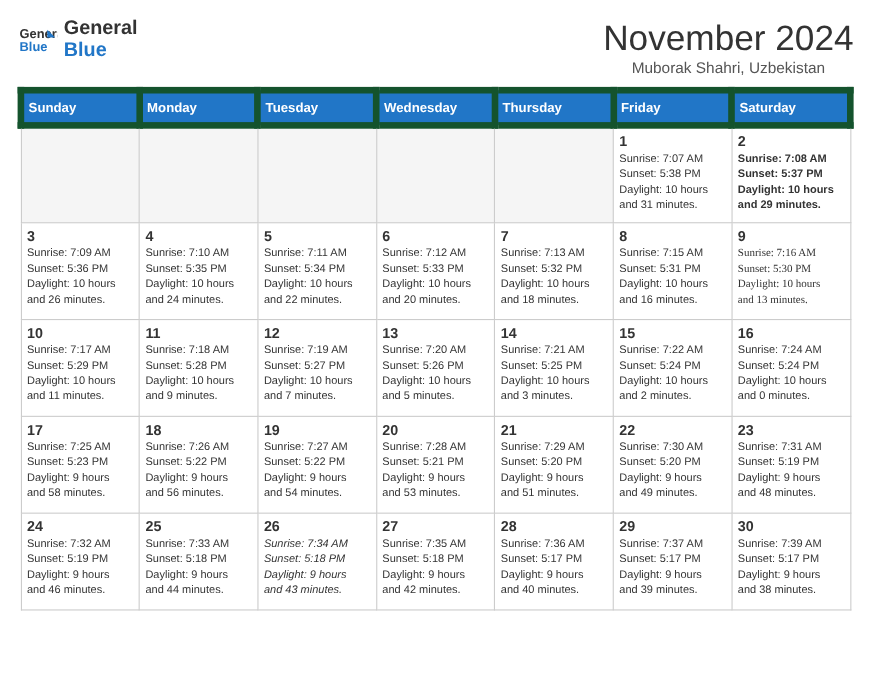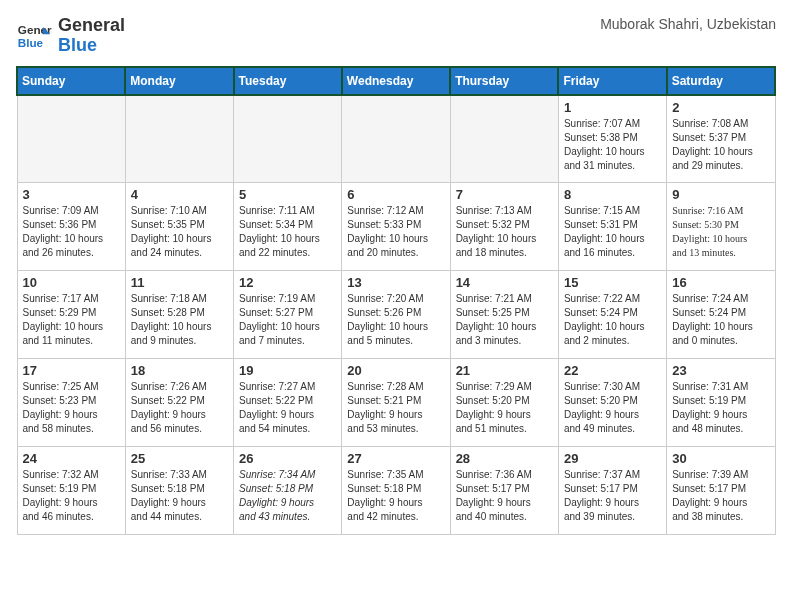--- a/index.html
+++ b/index.html
@@ -52,21 +52,21 @@
       border-collapse: collapse;
       table-layout: fixed;
     }
     th {
       background: #2176c7;
       color: #fff;
       font-size: 12px;
       font-weight: bold;
       padding: 6px 4px;
       text-align: left;
-      border: 2px solid #14532d;
+      border: 6px solid #14532d;
     }
     td {
       border: 1px solid #ccc;
       vertical-align: top;
       padding: 4px 5px;
       font-size: 10.5px;
       color: #333;
       height: 88px;
       background: #fff;
     }
@@ -96,20 +96,21 @@
       <polygon points="30,10 38,18 30,18" fill="#2176c7"></polygon>
     </svg>
     <div>
       <div class="logo-text">
         <div>General</div>
         <div><span>Blue</span></div>
       </div>
     </div>
   </div>
   <div class="title-area">
+    <div class="month-title">November 2024</div>
     <div class="location">Muborak Shahri, Uzbekistan</div>
   </div>
 </div>
 
 <table>
   <thead>
     <tr id="weekday-header">
         <th>Sunday</th>
         <th>Monday</th>
         <th>Tuesday</th>
@@ -128,21 +129,21 @@
         <td class="empty"></td>
         <td>
           <span class="day-num">1</span>
           <div class="day-info" style="white-space: pre-line;">Sunrise: 7:07 AM
 Sunset: 5:38 PM
 Daylight: 10 hours
 and 31 minutes.</div>
         </td>
         <td>
           <span class="day-num">2</span>
-          <div class="day-info" style="white-space: pre-line;">Sunrise: 7:08 AM
+          <div class="day-info" style="white-space: pre-line; font-weight: bold;">Sunrise: 7:08 AM
 Sunset: 5:37 PM
 Daylight: 10 hours
 and 29 minutes.</div>
         </td>
       </tr>
       <tr>
         <td>
           <span class="day-num">3</span>
           <div class="day-info" style="white-space: pre-line;">Sunrise: 7:09 AM
 Sunset: 5:36 PM

